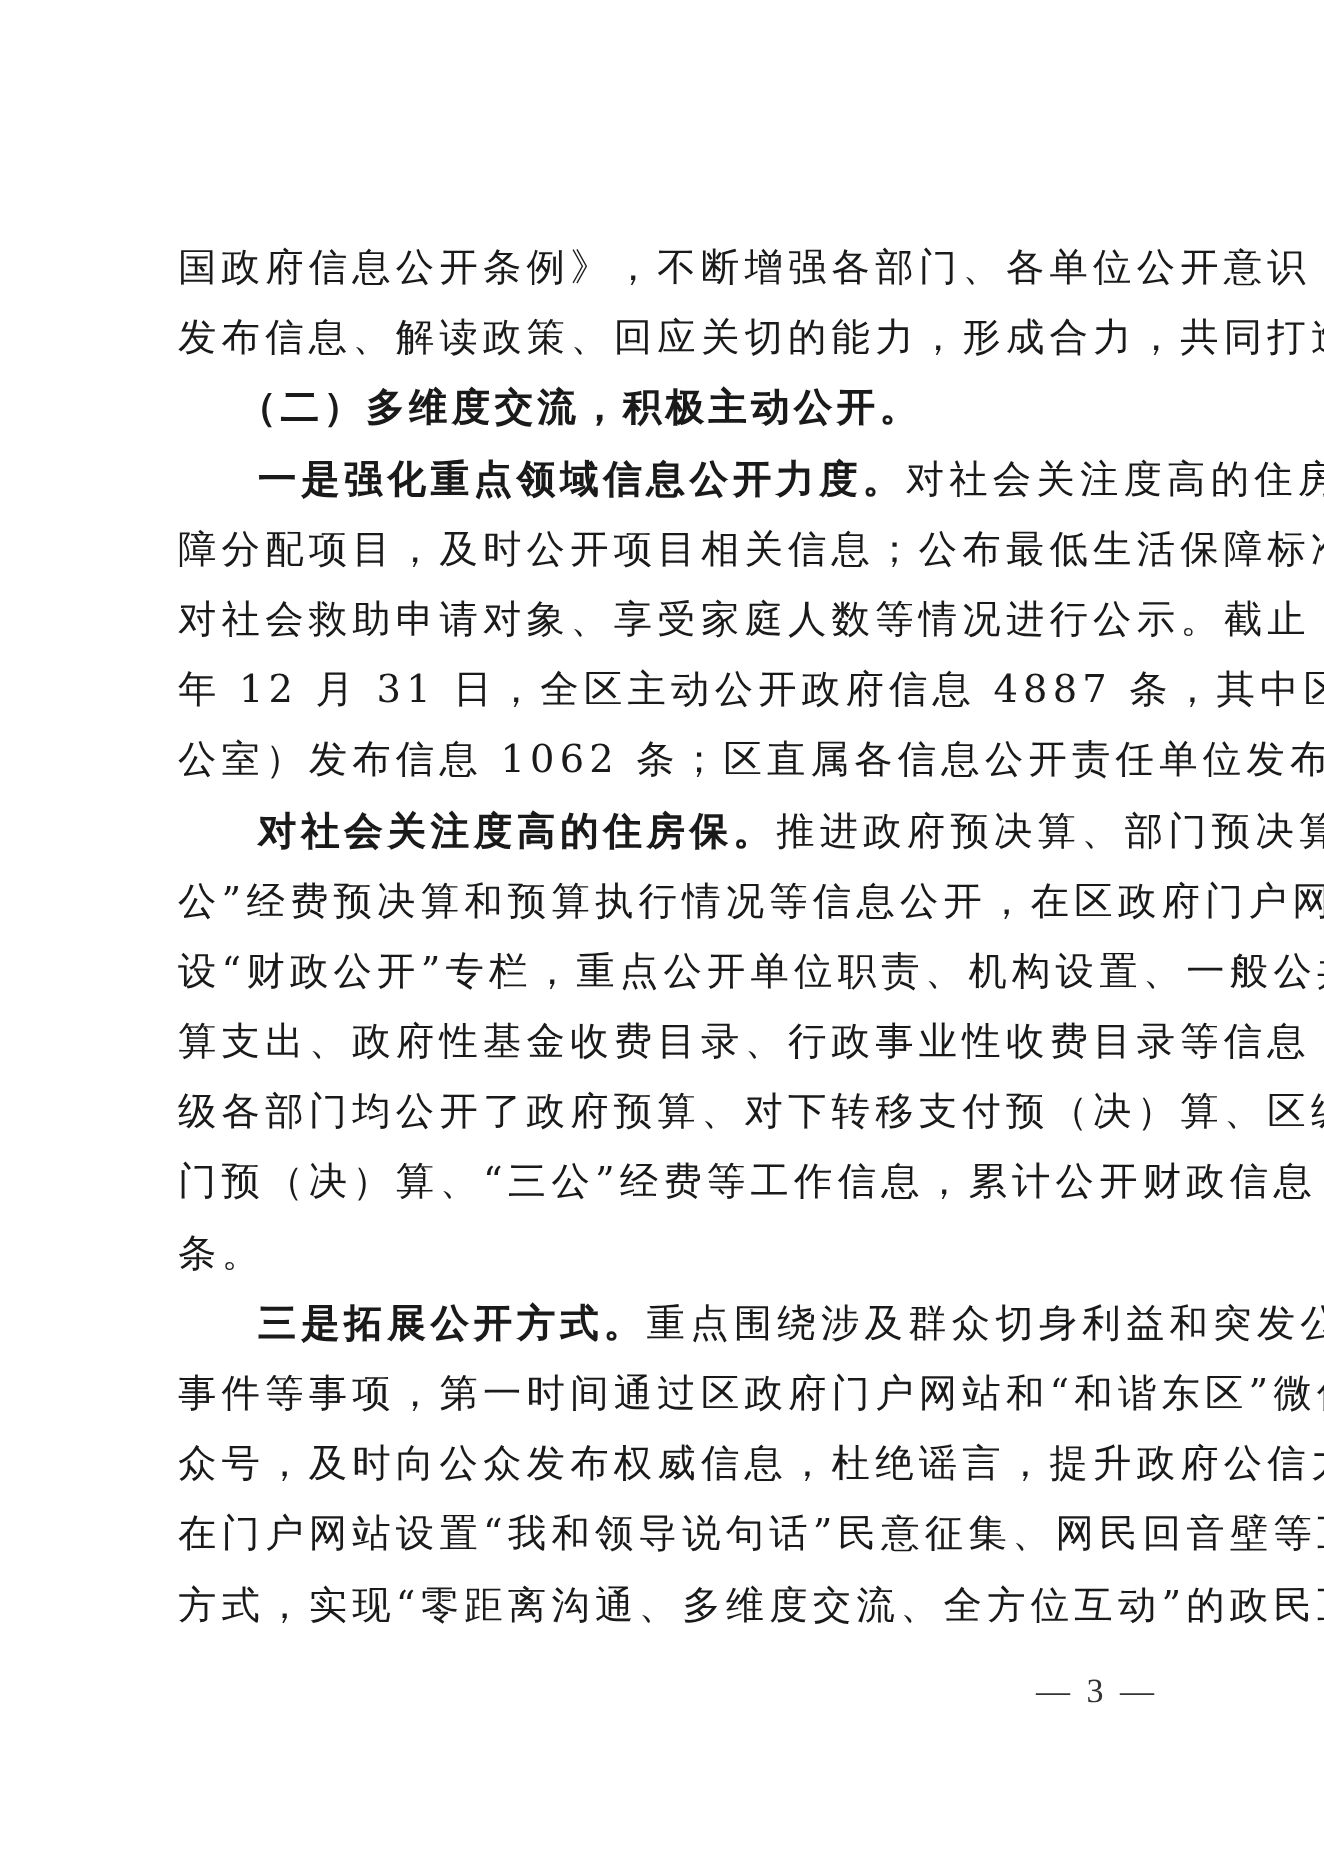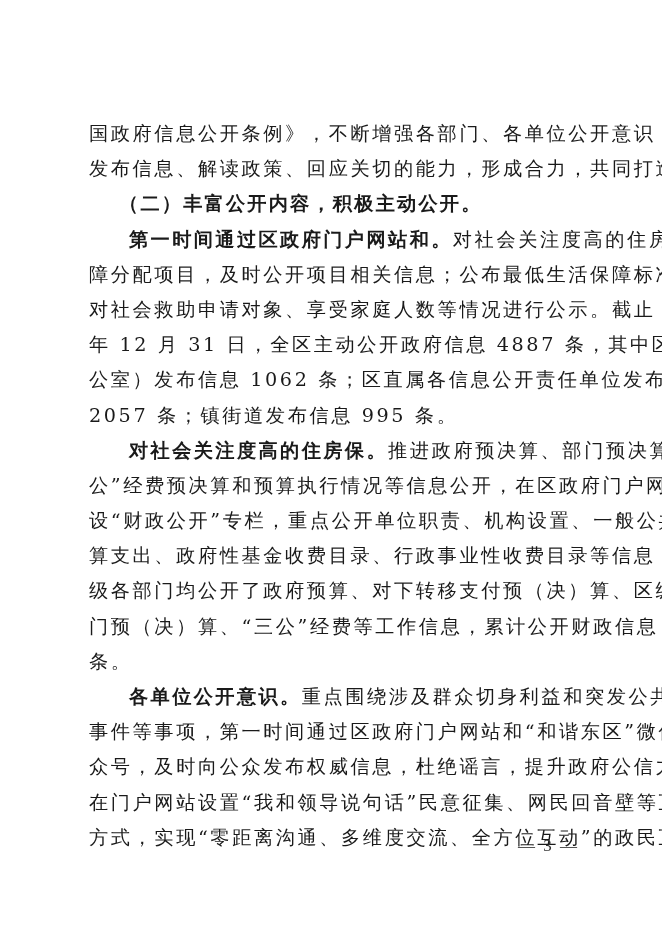--- a/index.html
+++ b/index.html
@@ -24,38 +24,37 @@
   }
 </style>
 </head>
 <body>
 
 <div class="page">
   <div class="body-text">
     <span class="line">国政府信息公开条例》，不断增强各部门、各单位公开意识，提高</span>
     <span class="line">发布信息、解读政策、回应关切的能力，形成合力，共同打造政</span>
 
-    <span class="line heading">（二）丰富公开内容，积极主动公开。</span>
+    <span class="line heading">（二）多维度交流，积极主动公开。</span>
 
-    <span class="line indent"><span class="bold">第一时间通过区政府门户网站和。</span><span>对社会关注度高的住房保</span></span>
+    <span class="line indent"><span class="bold">一是强化重点领域信息公开力度。</span><span>对社会关注度高的住房保</span></span>
     <span class="line">障分配项目，及时公开项目相关信息；公布最低生活保障标准，</span>
     <span class="line">对社会救助申请对象、享受家庭人数等情况进行公示。截止 2020</span>
     <span class="line">年 12 月 31 日，全区主动公开政府信息 4887 条，其中区政府（办</span>
     <span class="line">公室）发布信息 1062 条；区直属各信息公开责任单位发布信息</span>
-    <span class="line">2057 条；镇街道发布信息 995 条。</span>
 
     <span class="line indent"><span class="bold">对社会关注度高的住房保。</span><span>推进政府预决算、部门预决算、“三</span></span>
     <span class="line">公”经费预决算和预算执行情况等信息公开，在区政府门户网站开</span>
     <span class="line">设“财政公开”专栏，重点公开单位职责、机构设置、一般公共预</span>
     <span class="line">算支出、政府性基金收费目录、行政事业性收费目录等信息，区</span>
     <span class="line">级各部门均公开了政府预算、对下转移支付预（决）算、区级部</span>
     <span class="line">门预（决）算、“三公”经费等工作信息，累计公开财政信息 320</span>
     <span class="line">条。</span>
 
-    <span class="line indent"><span class="bold">各单位公开意识。</span><span>重点围绕涉及群众切身利益和突发公共</span></span>
+    <span class="line indent"><span class="bold">三是拓展公开方式。</span><span>重点围绕涉及群众切身利益和突发公共</span></span>
     <span class="line">事件等事项，第一时间通过区政府门户网站和“和谐东区”微信公</span>
     <span class="line">众号，及时向公众发布权威信息，杜绝谣言，提升政府公信力。</span>
     <span class="line">在门户网站设置“我和领导说句话”民意征集、网民回音壁等互动</span>
     <span class="line">方式，实现“零距离沟通、多维度交流、全方位互动”的政民互动</span>
   </div>
 
   <div class="page-number">— 3 —</div>
 </div>
 
 </body></html>

